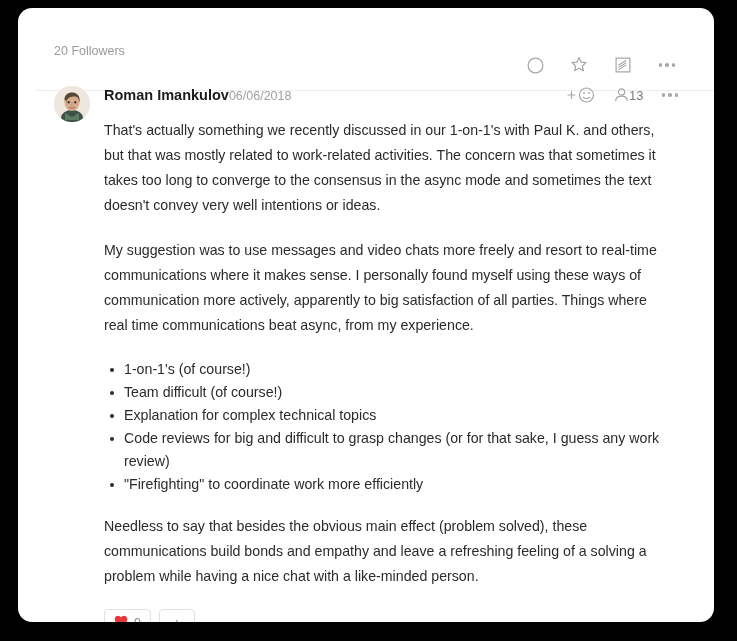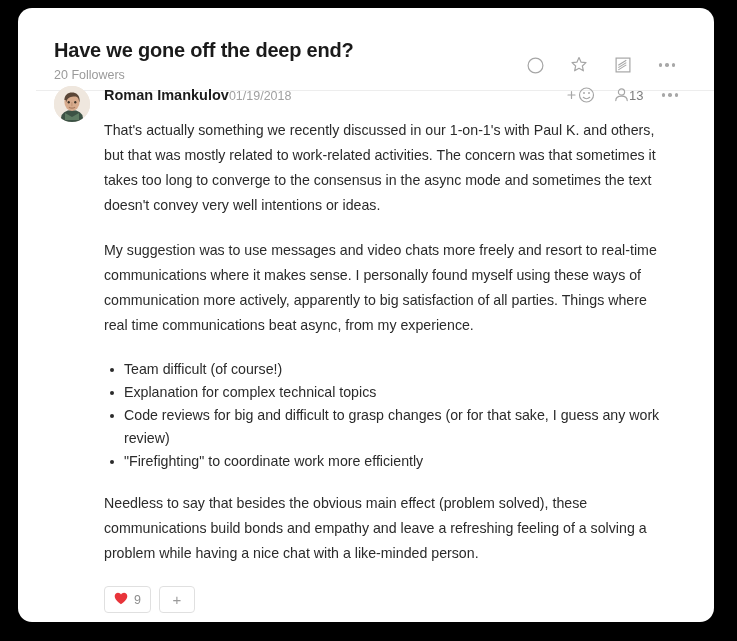--- a/index.html
+++ b/index.html
@@ -216,21 +216,20 @@
     width: 3.5px; height: 3.5px; border-radius: 50%;
     background: #a8a8a8; display: block;
   }
 </style>
 </head>
 <body>
 
 <div class="card">
 
   <div class="topic-header">
-    <div class="topic-title">Have we gone off the deep end?</div>
     <div class="topic-followers">20 Followers</div>
 
     <div class="header-actions">
       <div class="icon-btn">
         <svg width="17" height="17" viewBox="0 0 17 17" fill="none">
           <circle cx="8.5" cy="8.5" r="7.4" stroke="#a6a6a6" stroke-width="1.2"></circle>
         </svg>
       </div>
       <div class="icon-btn">
         <svg width="18" height="18" viewBox="0 0 18 18" fill="none">
@@ -268,21 +267,21 @@
           <path d="M10.4 14c0-5 3.4-7.6 7.6-7.6S25.6 9 25.6 14c0 1-.2 1.8-.4 2.2-.3-3-1-4.6-2.2-5.2-1.6-.8-3.4-.6-5-.2-1.8.4-3.4 1-4.4 2.2-.8.9-1.2 2-1.4 3.2-.3-.5-.4-1.3-.4-2.2z" fill="#5a4637"></path>
           <ellipse cx="14.7" cy="16.2" rx="1.1" ry="1.2" fill="#3a3026"></ellipse>
           <ellipse cx="21.3" cy="16.2" rx="1.1" ry="1.2" fill="#3a3026"></ellipse>
           <path d="M15.3 21.4c1.7.9 3.7.9 5.4 0" stroke="#a87a5e" stroke-width="1.1" fill="none" stroke-linecap="round"></path>
           <path d="M17.9 16.6v3.1" stroke="#bd8f70" stroke-width="1" fill="none" stroke-linecap="round"></path>
         </svg>
       </div>
 
       <div class="author-line">
         <span class="author-name">Roman Imankulov</span>
-        <span class="post-date">01/19/2018</span>
+        <span class="post-date">06/06/2018</span>
       </div>
 
       <div class="post-actions">
 
         <div class="icon-btn">
           <svg width="30" height="18" viewBox="0 0 30 18" fill="none">
             <path d="M2 9h7M5.5 5.5v7" stroke="#a6a6a6" stroke-width="1.2" stroke-linecap="round"></path>
             <circle cx="20.5" cy="9" r="7" stroke="#a6a6a6" stroke-width="1.2"></circle>
             <circle cx="18" cy="7" r="0.95" fill="#a6a6a6"></circle>
             <circle cx="23" cy="7" r="0.95" fill="#a6a6a6"></circle>
@@ -306,20 +305,21 @@
           </span>
         </div>
       </div>
     </div>
 
     <div class="post-body">
       <p>That's actually something we recently discussed in our 1-on-1's with Paul K. and others, but that was mostly related to work-related activities. The concern was that sometimes it takes too long to converge to the consensus in the async mode and sometimes the text doesn't convey very well intentions or ideas.</p>
       <p>My suggestion was to use messages and video chats more freely and resort to real-time communications where it makes sense. I personally found myself using these ways of communication more actively, apparently to big satisfaction of all parties. Things where real time communications beat async, from my experience.</p>
 
       <ul>
+        <li>1-on-1's (of course!)</li>
         <li>Team difficult (of course!)</li>
         <li>Explanation for complex technical topics</li>
         <li>Code reviews for big and difficult to grasp changes (or for that sake, I guess any work review)</li>
         <li>"Firefighting" to coordinate work more efficiently</li>
       </ul>
 
       <p>Needless to say that besides the obvious main effect (problem solved), these communications build bonds and empathy and leave a refreshing feeling of a solving a problem while having a nice chat with a like-minded person.</p>
     </div>
 
     <div class="reactions">

